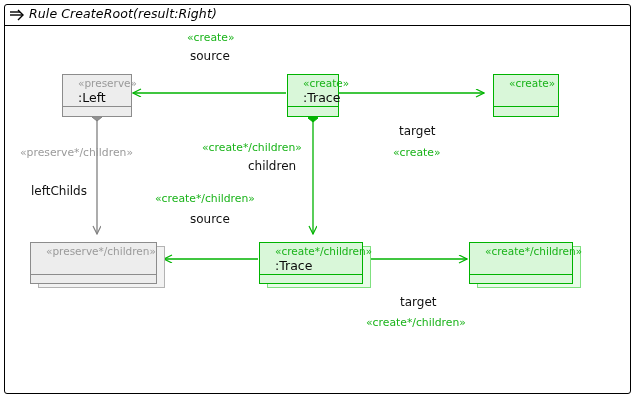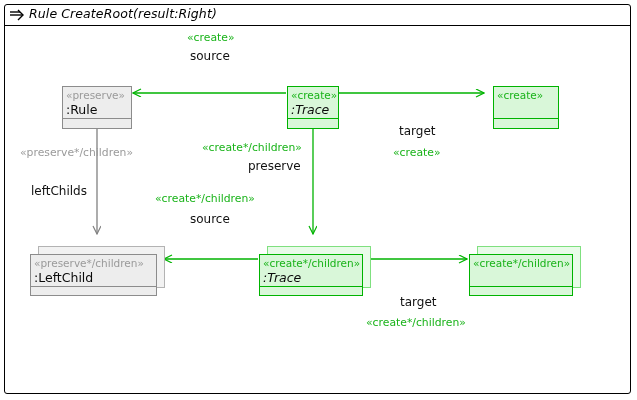--- a/index.html
+++ b/index.html
@@ -12,31 +12,31 @@
          border:1px solid #000000;border-radius:3px;background:#ffffff;
          box-sizing:border-box;}
   .titlebar{position:absolute;left:4px;top:4px;width:627px;height:22px;
             border-bottom:1px solid #000000;box-sizing:border-box;}
   .title-arrow{position:absolute;left:9px;top:8px;width:16px;height:14px;}
   .title-text{position:absolute;left:29px;top:6px;font-style:italic;
               font-size:12.5px;color:#000;white-space:nowrap;letter-spacing:0.1px;}
 
   
   .node{position:absolute;box-sizing:border-box;}
-  .nbox{position:absolute;left:0;top:16px;box-sizing:border-box;border:1px solid;}
+  .nbox{position:absolute;left:0;top:4px;box-sizing:border-box;border:1px solid;padding-left:12px;}
   .stereo{font-size:10.5px;line-height:14px;padding:1px 3px 0 3px;
           white-space:nowrap;box-sizing:border-box;}
   .nname{font-size:12.5px;line-height:16px;padding:0 3px 1px 3px;
          white-space:nowrap;box-sizing:border-box;}
   .ncomp{box-sizing:border-box;}
 
   
   .g .nbox{border-color:#00b300;background:#d9f7d9;}
   .g .stereo{color:#19b319;}
-  .g .nname{color:#0a0a0a;font-style:italic;}
+  .g .nname{color:#0a0a0a;}
   .g .ncomp{border-top:1px solid #00b300;background:#d9f7d9;}
   .g .shadow{border:1px solid #7fe07f;background:#e9fbe9;}
 
   
   .y .nbox{border-color:#8c8c8c;background:#ededed;}
   .y .stereo{color:#9a9a9a;}
   .y .nname{color:#0a0a0a;}
   .y .ncomp{border-top:1px solid #8c8c8c;background:#ededed;}
   .y .shadow{border:1px solid #b3b3b3;background:#f2f2f2;}
 
@@ -106,21 +106,21 @@
     </g>
 
     <g>
       <line x1="366" y1="259" x2="467" y2="259" stroke="#00b300" stroke-width="1.3" marker-end="url(#ga)"></line>
     </g>
   </svg>
 
   <div class="node y" style="left:62px;top:70px;width:70px;height:43px;">
     <div class="nbox" style="width:70px;height:43px;">
       <div class="stereo">«preserve»</div>
-      <div class="nname">:Rule</div>
+      <div class="nname">:Left</div>
       <div class="ncomp" style="position:absolute;left:0;bottom:0;width:100%;height:10px;"></div>
     </div>
   </div>
 
   <div class="node g" style="left:287px;top:70px;width:52px;height:43px;">
     <div class="nbox" style="width:52px;height:43px;">
       <div class="stereo">«create»</div>
       <div class="nname">:Trace</div>
       <div class="ncomp" style="position:absolute;left:0;bottom:0;width:100%;height:10px;"></div>
     </div>
@@ -130,21 +130,20 @@
     <div class="nbox" style="width:66px;height:43px;">
       <div class="stereo">«create»</div>
       <div class="ncomp" style="position:absolute;left:0;bottom:0;width:100%;height:10px;"></div>
     </div>
   </div>
 
   <div class="node y" style="left:30px;top:238px;width:135px;height:50px;">
     <div class="shadow" style="left:8px;top:8px;width:127px;height:42px;"></div>
     <div class="nbox" style="width:127px;height:42px;">
       <div class="stereo">«preserve*/children»</div>
-      <div class="nname">:LeftChild</div>
       <div class="ncomp" style="position:absolute;left:0;bottom:0;width:100%;height:9px;"></div>
     </div>
   </div>
 
   <div class="node g" style="left:259px;top:238px;width:112px;height:50px;">
     <div class="shadow" style="left:8px;top:8px;width:104px;height:42px;"></div>
     <div class="nbox" style="width:104px;height:42px;">
       <div class="stereo">«create*/children»</div>
       <div class="nname">:Trace</div>
       <div class="ncomp" style="position:absolute;left:0;bottom:0;width:100%;height:9px;"></div>
@@ -159,21 +158,21 @@
     </div>
   </div>
 
   <div class="lbl st-green" style="left:187px;top:31px;">«create»</div>
   <div class="lbl role" style="left:190px;top:49px;">source</div>
 
   <div class="lbl role" style="left:399px;top:124px;">target</div>
   <div class="lbl st-green" style="left:393px;top:146px;">«create»</div>
 
   <div class="lbl st-green" style="left:202px;top:141px;">«create*/children»</div>
-  <div class="lbl role" style="left:248px;top:159px;">preserve</div>
+  <div class="lbl role" style="left:248px;top:159px;">children</div>
 
   <div class="lbl st-gray" style="left:20px;top:146px;">«preserve*/children»</div>
   <div class="lbl role" style="left:31px;top:184px;">leftChilds</div>
 
   <div class="lbl st-green" style="left:155px;top:192px;">«create*/children»</div>
   <div class="lbl role" style="left:190px;top:212px;">source</div>
 
   <div class="lbl role" style="left:400px;top:295px;">target</div>
   <div class="lbl st-green" style="left:366px;top:316px;">«create*/children»</div>
 

